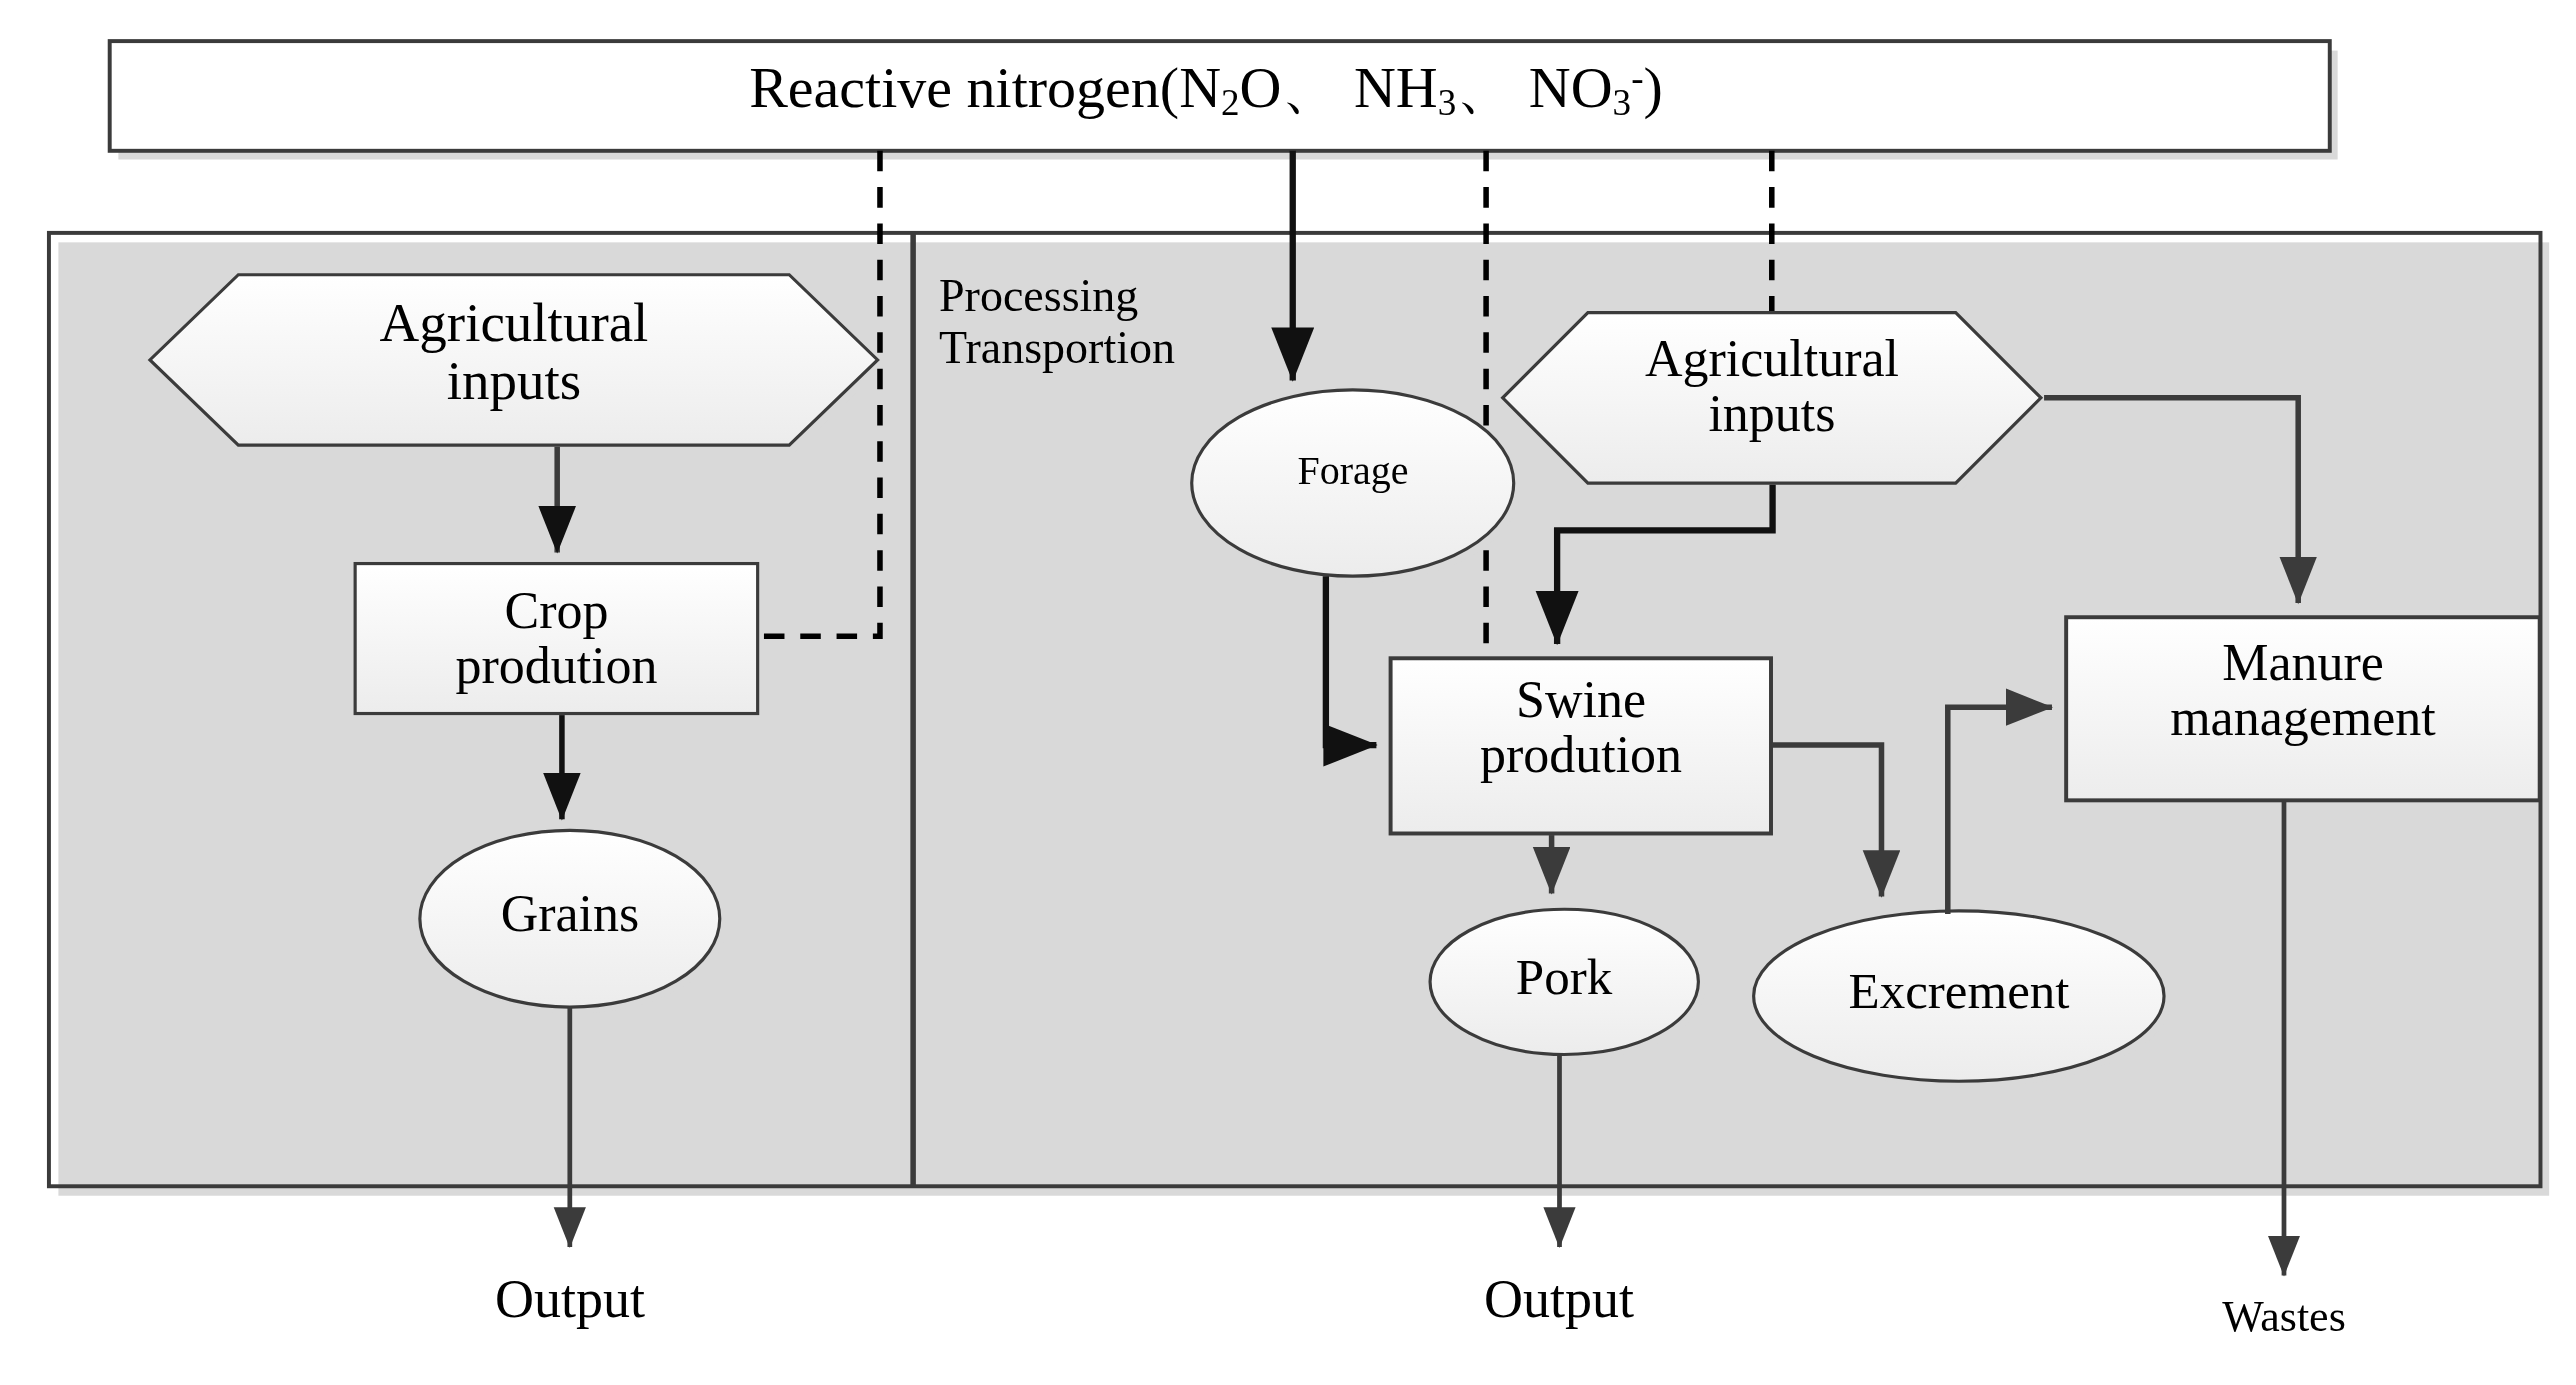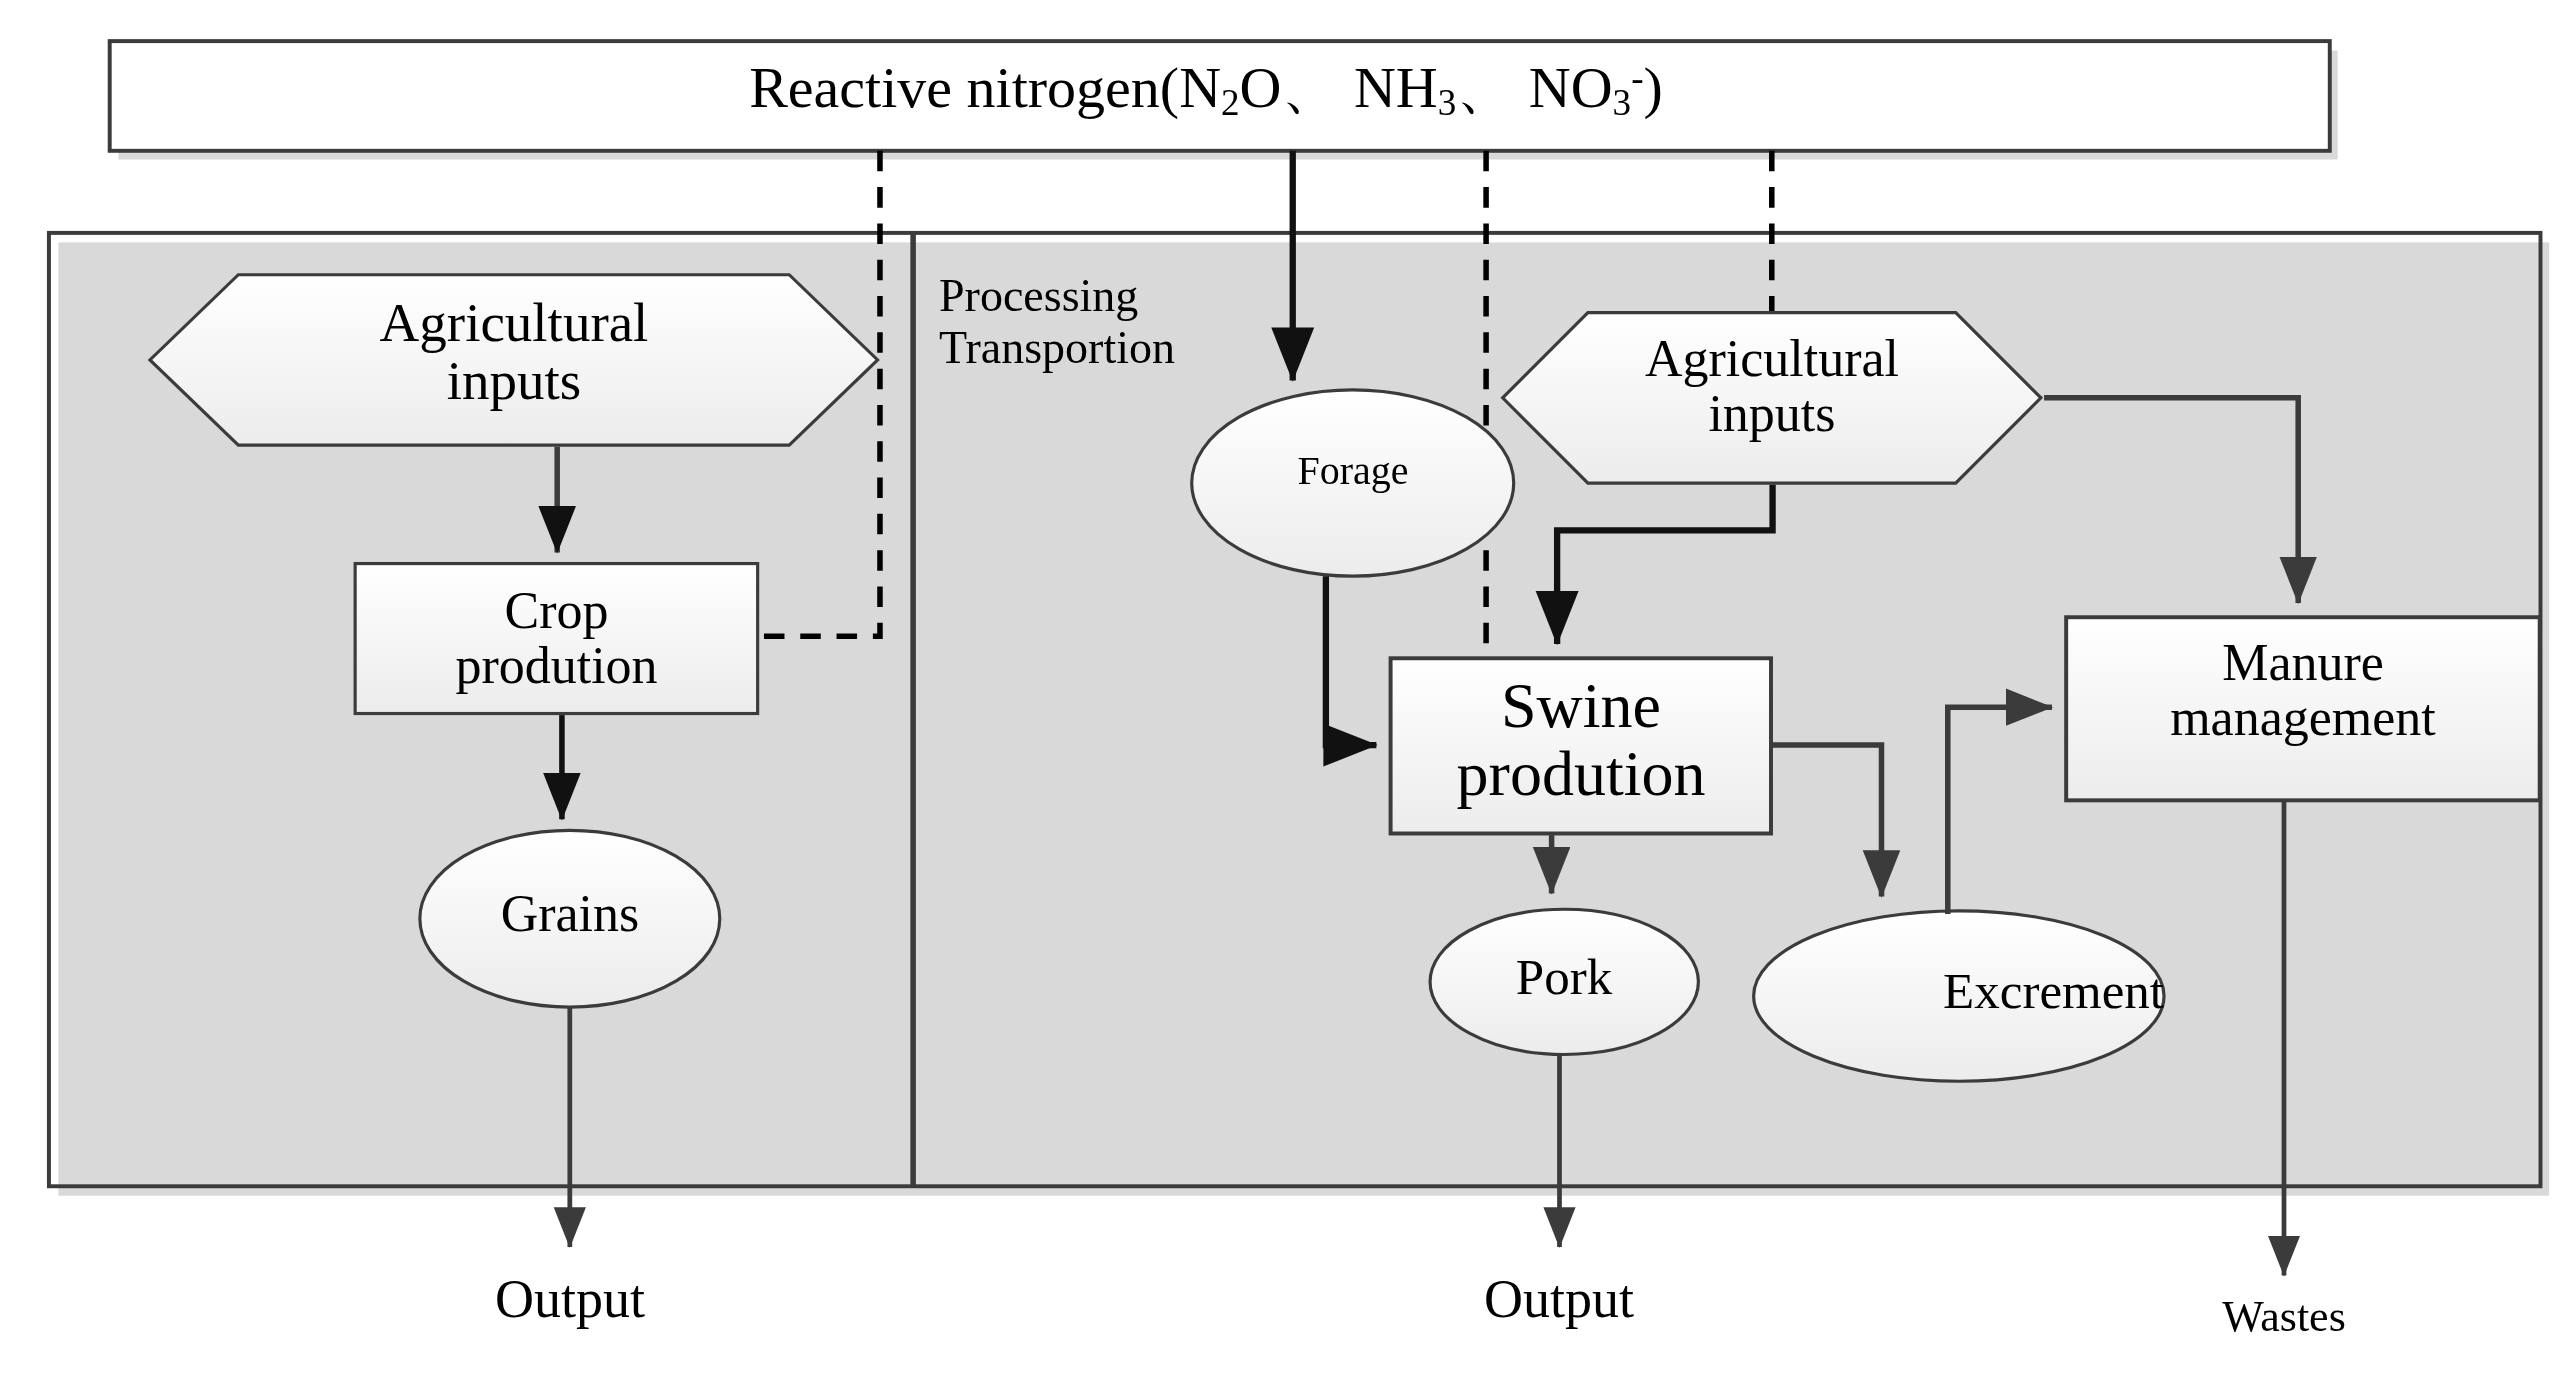--- a/index.html
+++ b/index.html
@@ -118,28 +118,28 @@
   <div class="nodeText" style="left:428px;top:1271px;width:284px;font-size:54px;">Output</div>
 
   <div class="freeText" style="left:939px;top:270px;width:331px;font-size:46px;line-height:1.12;white-space:pre-line;">Processing
 Transportion</div>
 
   <div class="nodeText" style="left:1195px;top:450px;width:316px;font-size:40px;">Forage</div>
 
   <div class="nodeText" style="left:1503px;top:331px;width:538px;font-size:52px;">Agricultural
 inputs</div>
 
-  <div class="nodeText" style="left:1391px;top:672px;width:380px;font-size:64px;">Swine
+  <div class="nodeText" style="left:1391px;top:672px;width:380px;font-size:52px;">Swine
 prodution</div>
 
   <div class="nodeText" style="left:2066px;top:635px;width:474px;font-size:52px;">Manure
 management</div>
 
   <div class="nodeText" style="left:1430px;top:950px;width:268px;font-size:51px;">Pork</div>
 
-  <div class="nodeText" style="left:1754px;top:964px;width:410px;font-size:51px;text-align:right;">Excrement</div>
+  <div class="nodeText" style="left:1754px;top:964px;width:410px;font-size:51px;">Excrement</div>
 
   <div class="nodeText" style="left:1417px;top:1271px;width:284px;font-size:54px;">Output</div>
 
   <div class="nodeText" style="left:2142px;top:1294px;width:284px;font-size:44px;">Wastes</div>
 
 </div>
 
 
 </body></html>

